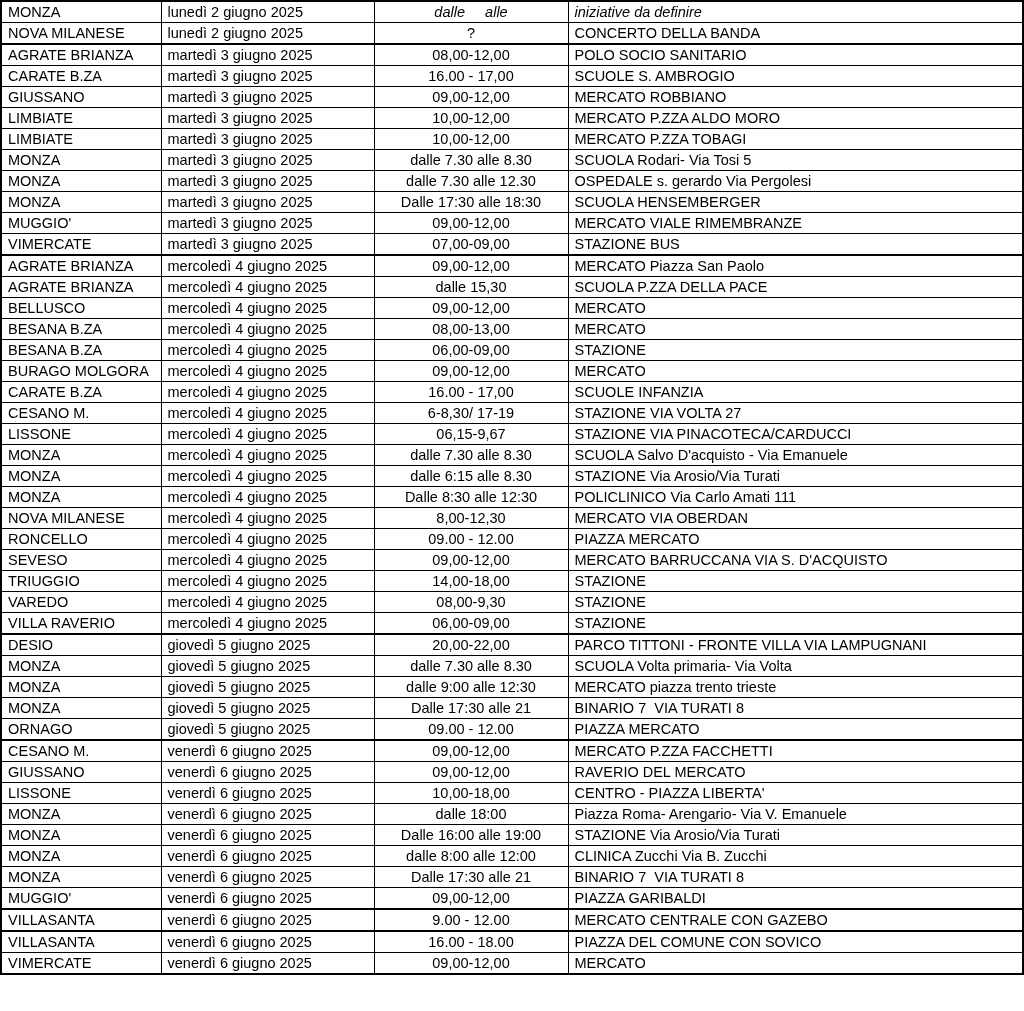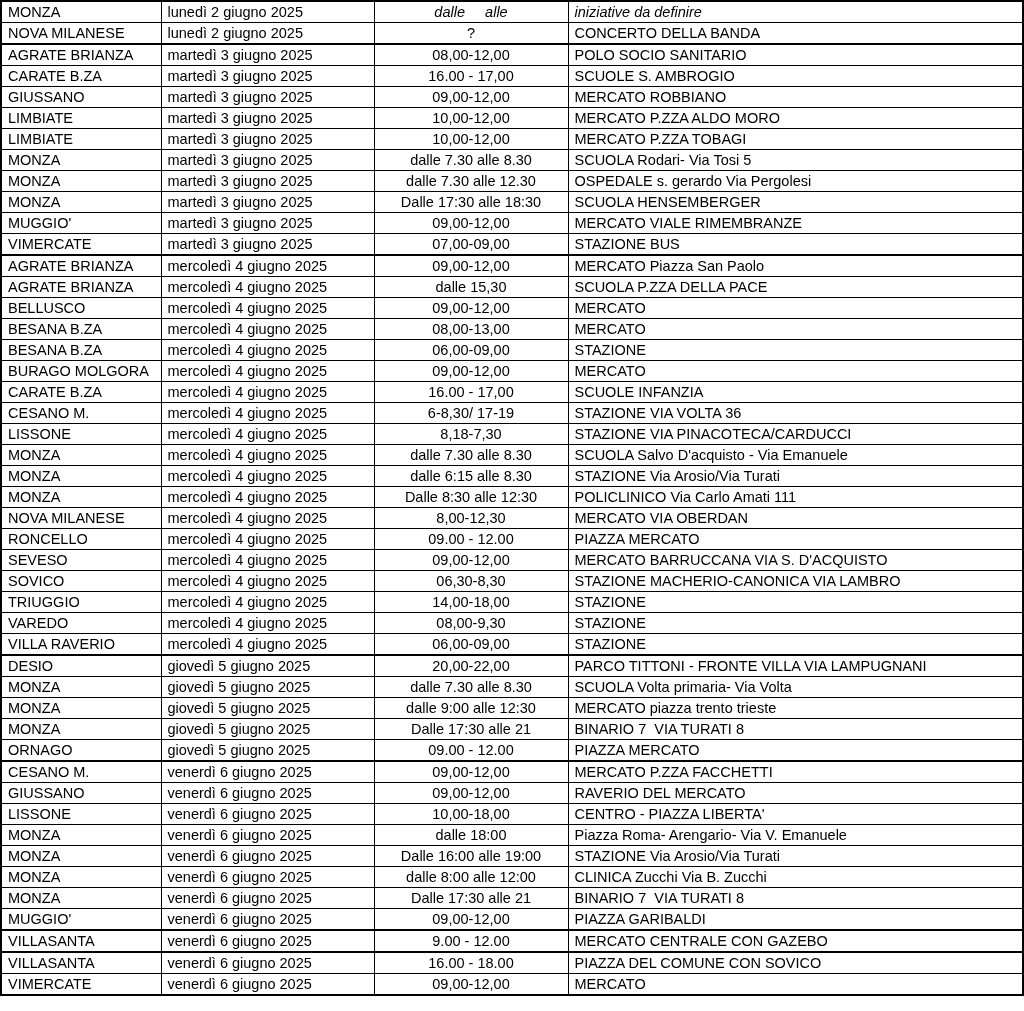--- a/index.html
+++ b/index.html
@@ -172,26 +172,26 @@
         <tr>
           <td class="city-cell">CARATE B.ZA</td>
           <td class="date-cell">mercoledì 4 giugno 2025</td>
           <td class="time-cell">16.00 - 17,00</td>
           <td class="initiative-cell">SCUOLE INFANZIA</td>
         </tr>
         <tr>
           <td class="city-cell">CESANO M.</td>
           <td class="date-cell">mercoledì 4 giugno 2025</td>
           <td class="time-cell">6-8,30/ 17-19</td>
-          <td class="initiative-cell">STAZIONE VIA VOLTA 36</td>
+          <td class="initiative-cell">STAZIONE VIA VOLTA 27</td>
         </tr>
         <tr>
           <td class="city-cell">LISSONE</td>
           <td class="date-cell">mercoledì 4 giugno 2025</td>
-          <td class="time-cell">8,18-7,30</td>
+          <td class="time-cell">06,15-9,67</td>
           <td class="initiative-cell">STAZIONE VIA PINACOTECA/CARDUCCI</td>
         </tr>
         <tr>
           <td class="city-cell">MONZA</td>
           <td class="date-cell">mercoledì 4 giugno 2025</td>
           <td class="time-cell">dalle 7.30 alle 8.30</td>
           <td class="initiative-cell">SCUOLA Salvo D'acquisto - Via Emanuele</td>
         </tr>
         <tr>
           <td class="city-cell">MONZA</td>
@@ -215,26 +215,20 @@
           <td class="city-cell">RONCELLO</td>
           <td class="date-cell">mercoledì 4 giugno 2025</td>
           <td class="time-cell">09.00 - 12.00</td>
           <td class="initiative-cell">PIAZZA MERCATO</td>
         </tr>
         <tr>
           <td class="city-cell">SEVESO</td>
           <td class="date-cell">mercoledì 4 giugno 2025</td>
           <td class="time-cell">09,00-12,00</td>
           <td class="initiative-cell">MERCATO BARRUCCANA VIA S. D'ACQUISTO</td>
-        </tr>
-        <tr>
-          <td class="city-cell">SOVICO</td>
-          <td class="date-cell">mercoledì 4 giugno 2025</td>
-          <td class="time-cell">06,30-8,30</td>
-          <td class="initiative-cell">STAZIONE MACHERIO-CANONICA VIA LAMBRO</td>
         </tr>
         <tr>
           <td class="city-cell">TRIUGGIO</td>
           <td class="date-cell">mercoledì 4 giugno 2025</td>
           <td class="time-cell">14,00-18,00</td>
           <td class="initiative-cell">STAZIONE</td>
         </tr>
         <tr>
           <td class="city-cell">VAREDO</td>
           <td class="date-cell">mercoledì 4 giugno 2025</td>

